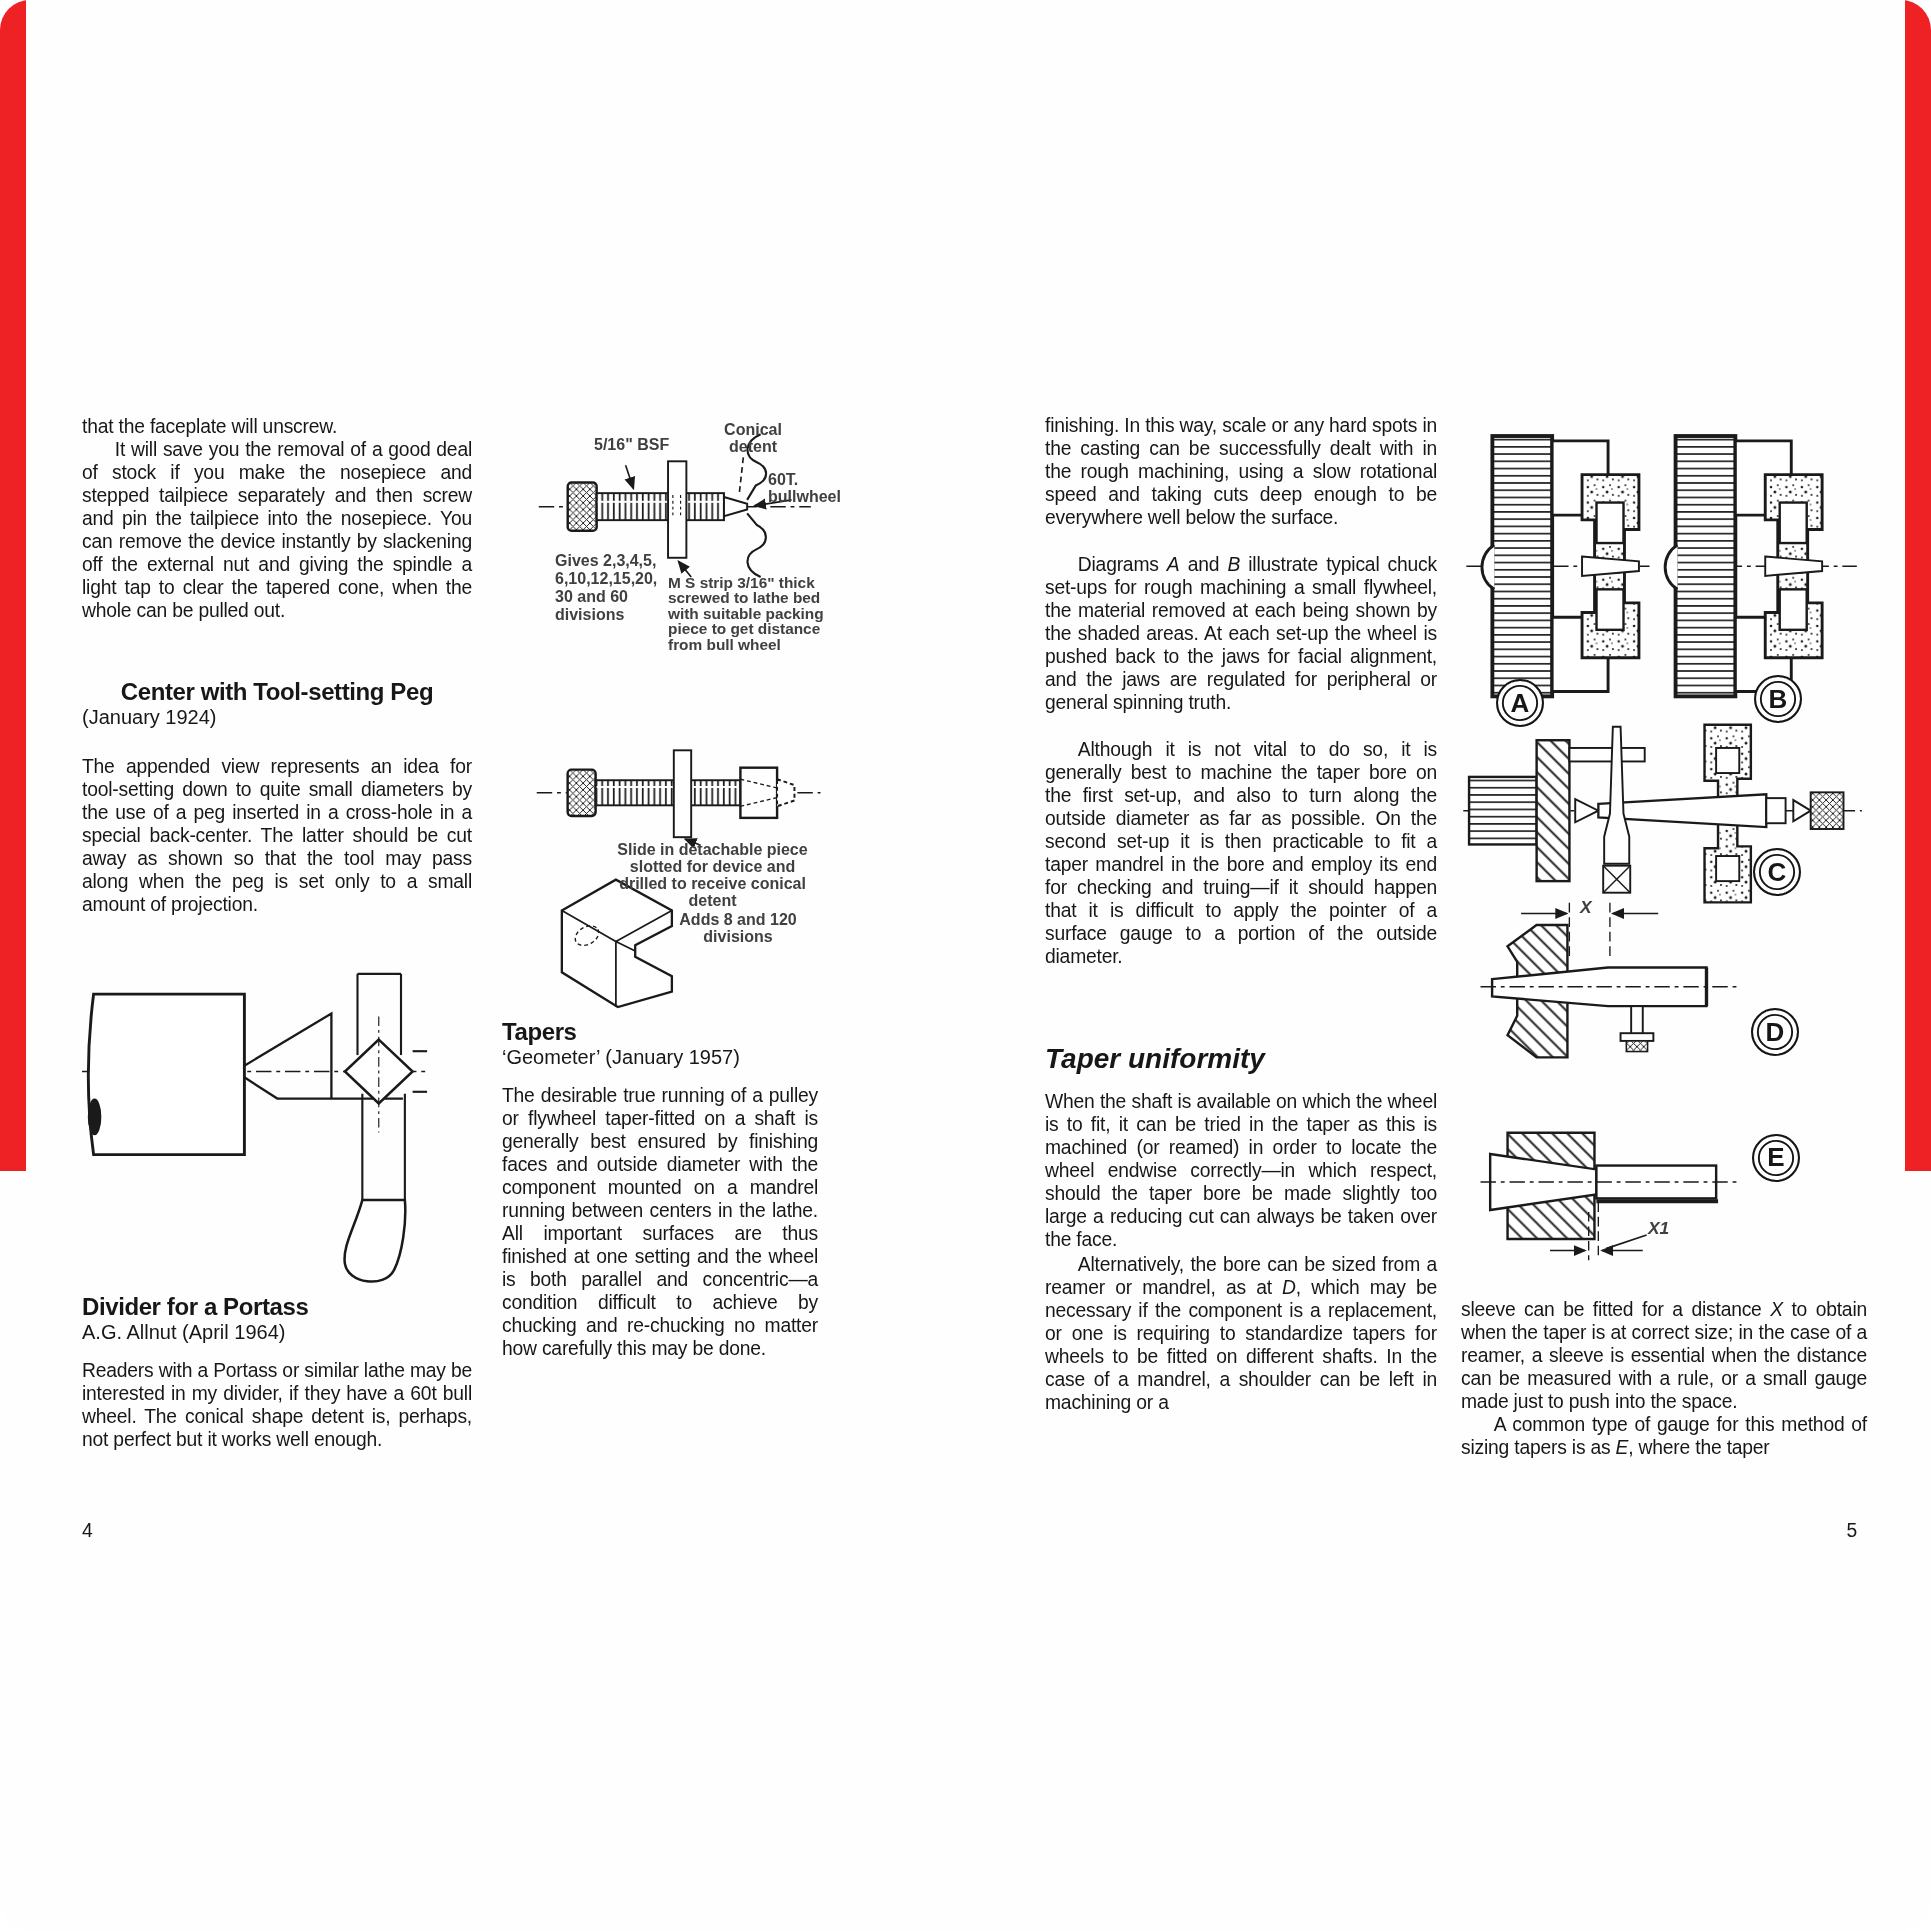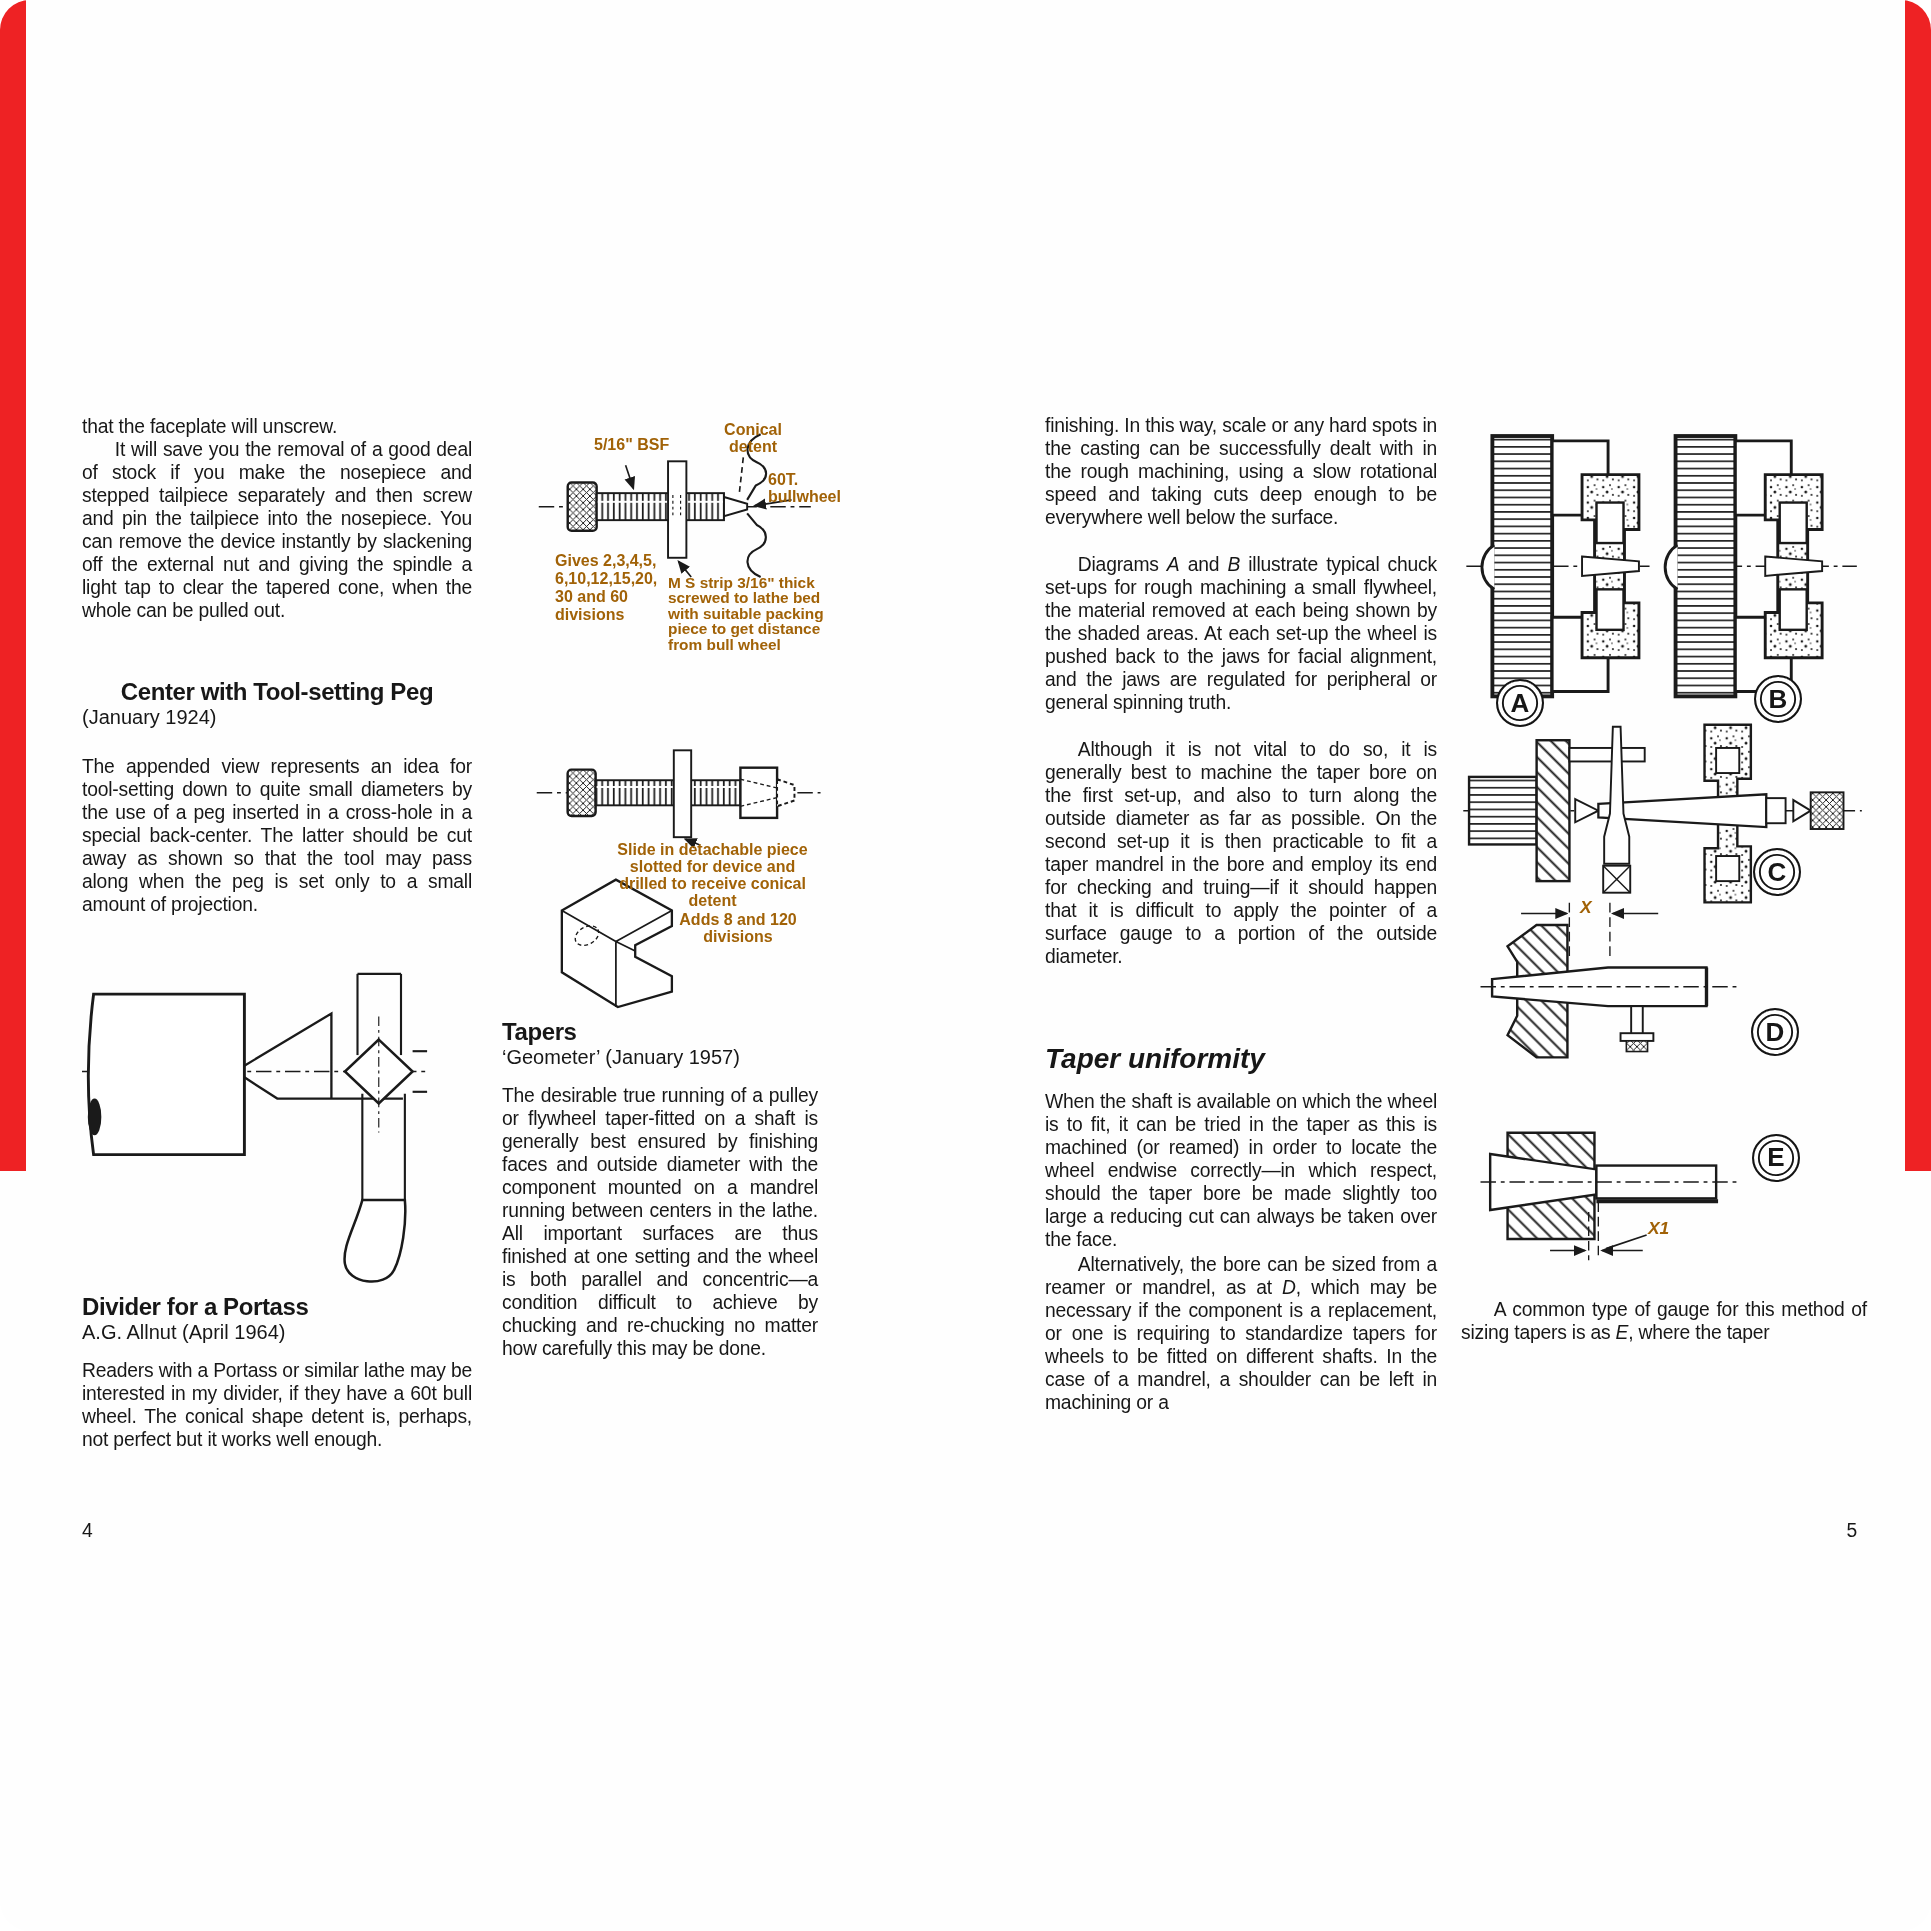--- a/index.html
+++ b/index.html
@@ -11,21 +11,21 @@
   .red-bar.right { right:0; }
   .blk { position:absolute; }
   .body { font-size:19.3px; line-height:23px; text-align:justify; letter-spacing:-0.2px; }
   .body + .body { margin-top:0; }
   .ind { text-indent:1.7em; }
   .h { font-size:24px; font-weight:bold; letter-spacing:-0.4px; line-height:29px; }
   .by { font-size:20px; line-height:23px; }
   .hi { font-size:28px; font-weight:bold; font-style:italic; line-height:33px; }
   .pagenum { font-size:19.3px; }
   .fig { position:absolute; }
-  .figlabel { position:absolute; font-weight:bold; font-size:16px; line-height:17px; white-space:pre-line; color:#a16207; letter-spacing:0; }
+  .figlabel { position:absolute; font-weight:bold; font-size:16px; line-height:17px; white-space:pre-line; color:#404040; letter-spacing:0; }
   .figlabel.center { text-align:center; }
   .cl { stroke:#1a1a1a; stroke-width:1.6; stroke-dasharray:16 5 4 5; fill:none; }
   .ldr { stroke:#1a1a1a; stroke-width:1.7; fill:none; }
   .ldrd { stroke:#1a1a1a; stroke-width:1.7; stroke-dasharray:6 4; fill:none; }
   .dim { stroke:#1a1a1a; stroke-width:1.4; stroke-dasharray:10 5; fill:none; }
   .circ { position:absolute; width:48px; height:48px; background:#fff; border:2.9px solid #141414; border-radius:50%;
           box-shadow: inset 0 0 0 3.9px #fff, inset 0 0 0 5.8px #141414;
           display:flex; align-items:center; justify-content:center; font-weight:bold; font-size:26px; }
   i { font-style:italic; }
 </style>
@@ -251,20 +251,21 @@
         <line x1="142" y1="80" x2="142" y2="140" class="dim"></line>
         <line x1="92" y1="130" x2="128" y2="130" class="ldr" marker-end="url(#ah)"></line>
         <line x1="188" y1="130" x2="146" y2="130" class="ldr" marker-end="url(#ah)"></line>
         <line x1="192" y1="114" x2="150" y2="128" class="ldr"></line>
       </svg>
       <div class="figlabel" style="left:187px; top:95px; font-style:italic; font-size:17.4px;">X1</div>
       <div class="circ" style="left:291px; top:8.7px;">E</div>
     </div>
 
     <div class="blk" style="left:1461px; top:1298px; width:406px;">
+      <p class="body">sleeve can be fitted for a distance <i>X</i> to obtain when the taper is at correct size; in the case of a reamer, a sleeve is essential when the distance can be measured with a rule, or a small gauge made just to push into the space.</p>
       <p class="body ind">A common type of gauge for this method of sizing tapers is as <i>E</i>, where the taper</p>
     </div>
 
     <div class="blk pagenum" style="left:1461px; top:1520px; width:406px; text-align:right; padding-right:9.7px;">5</div>
 
   </section>
 </div>
 
 
 </body></html>

